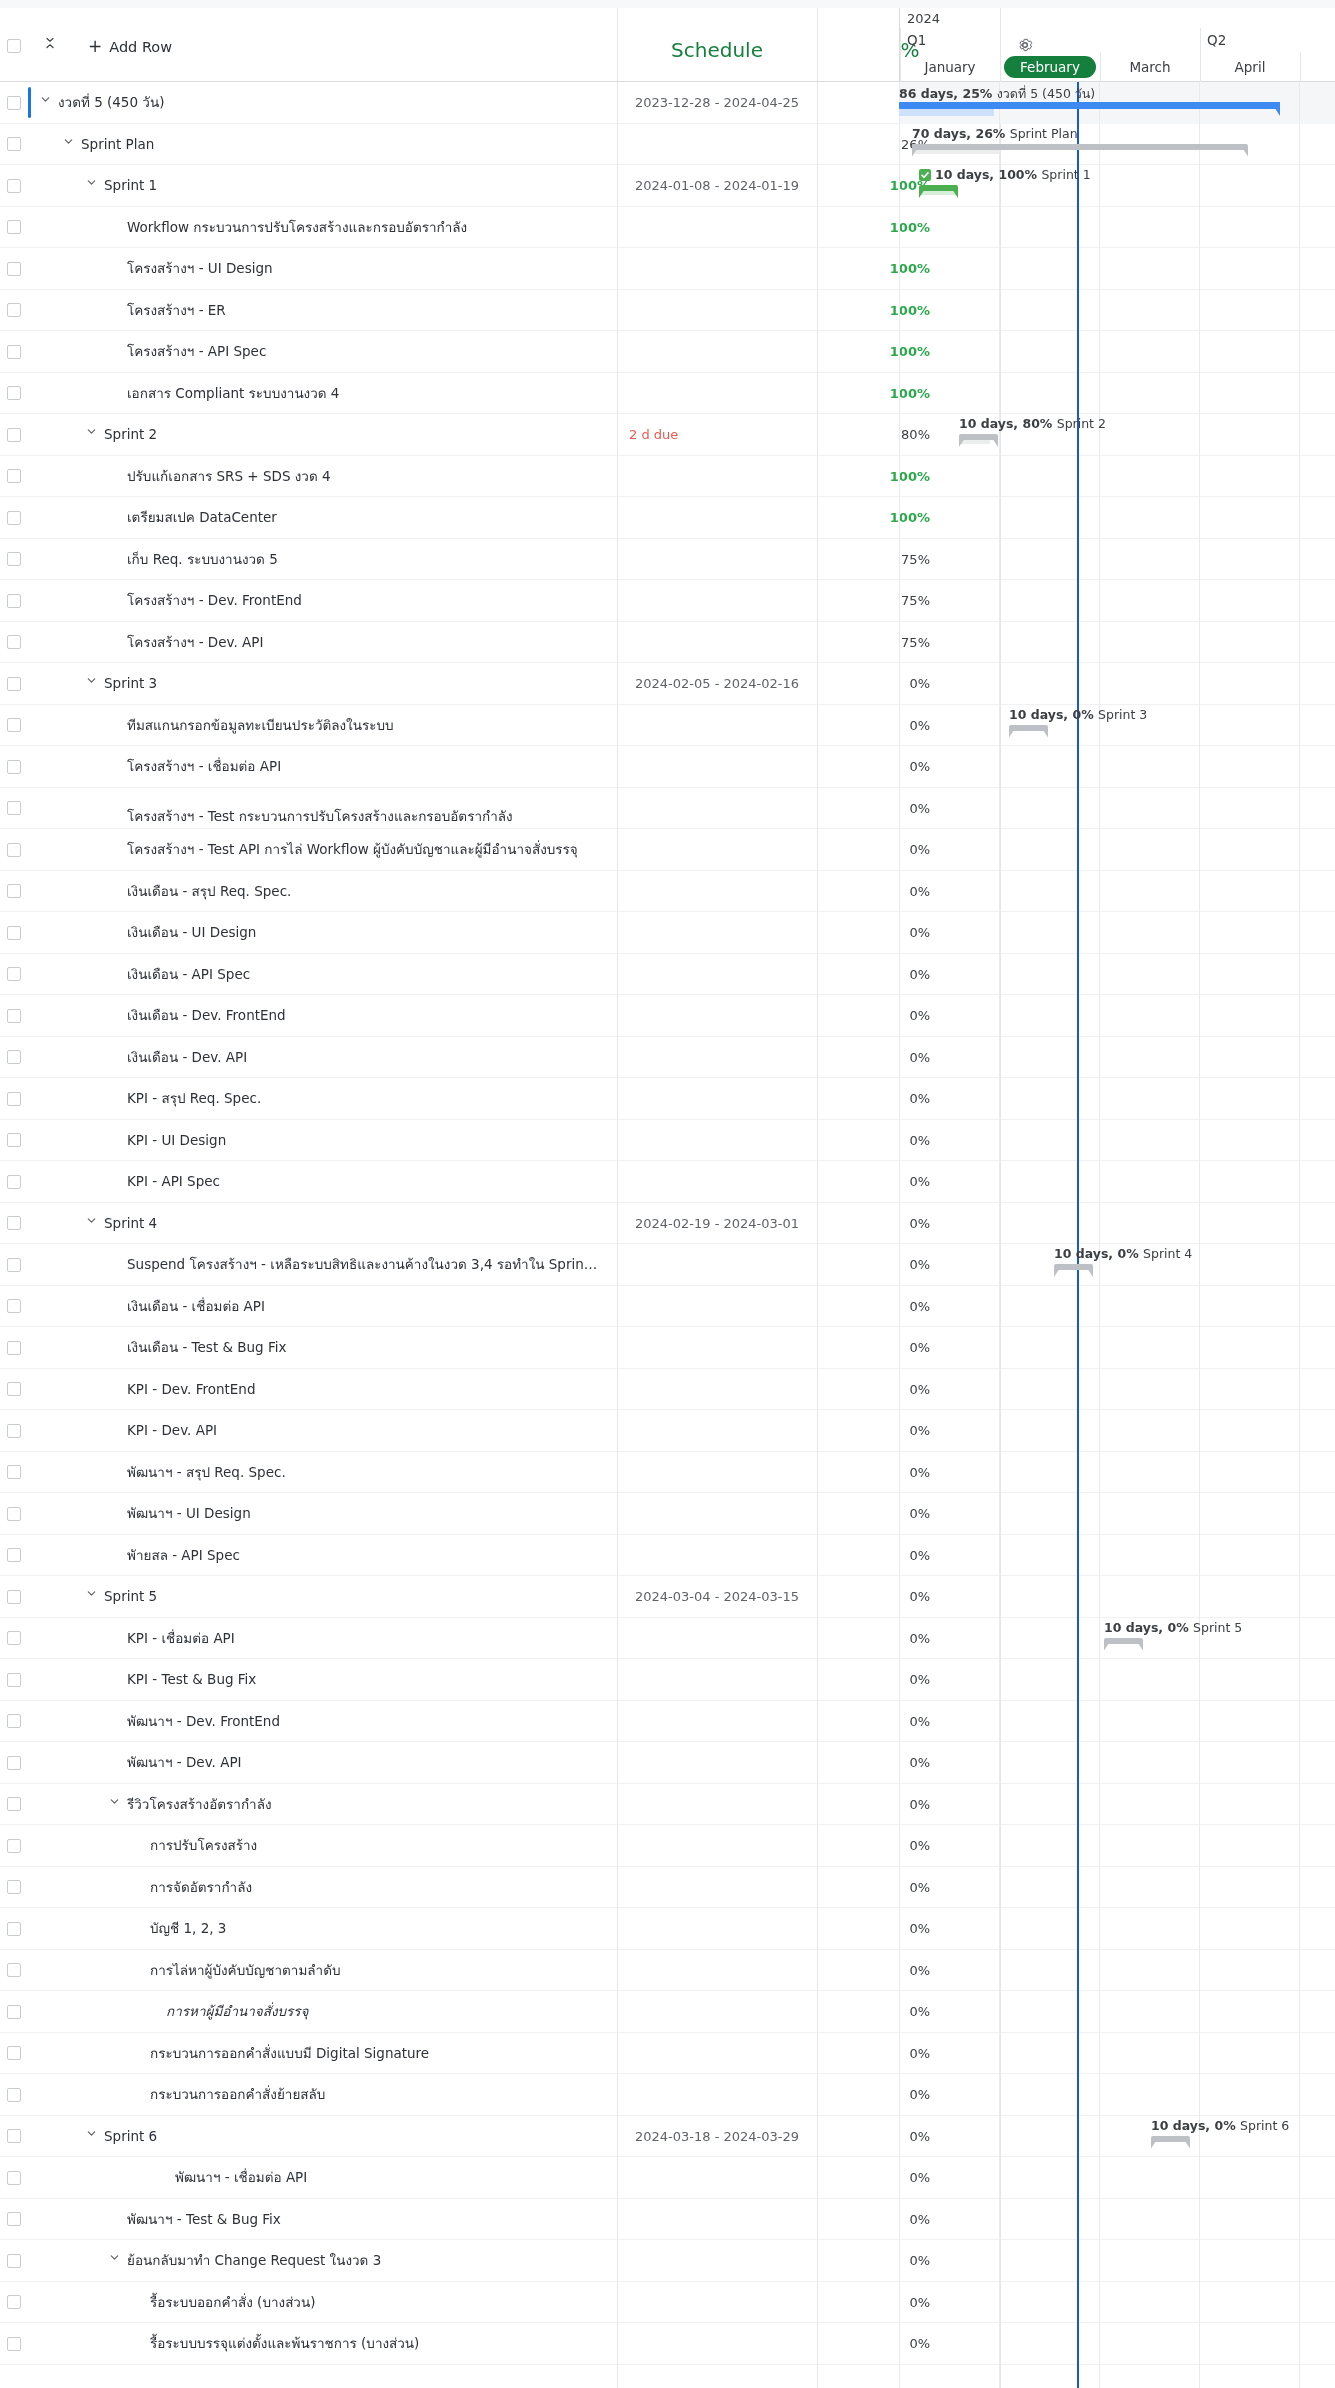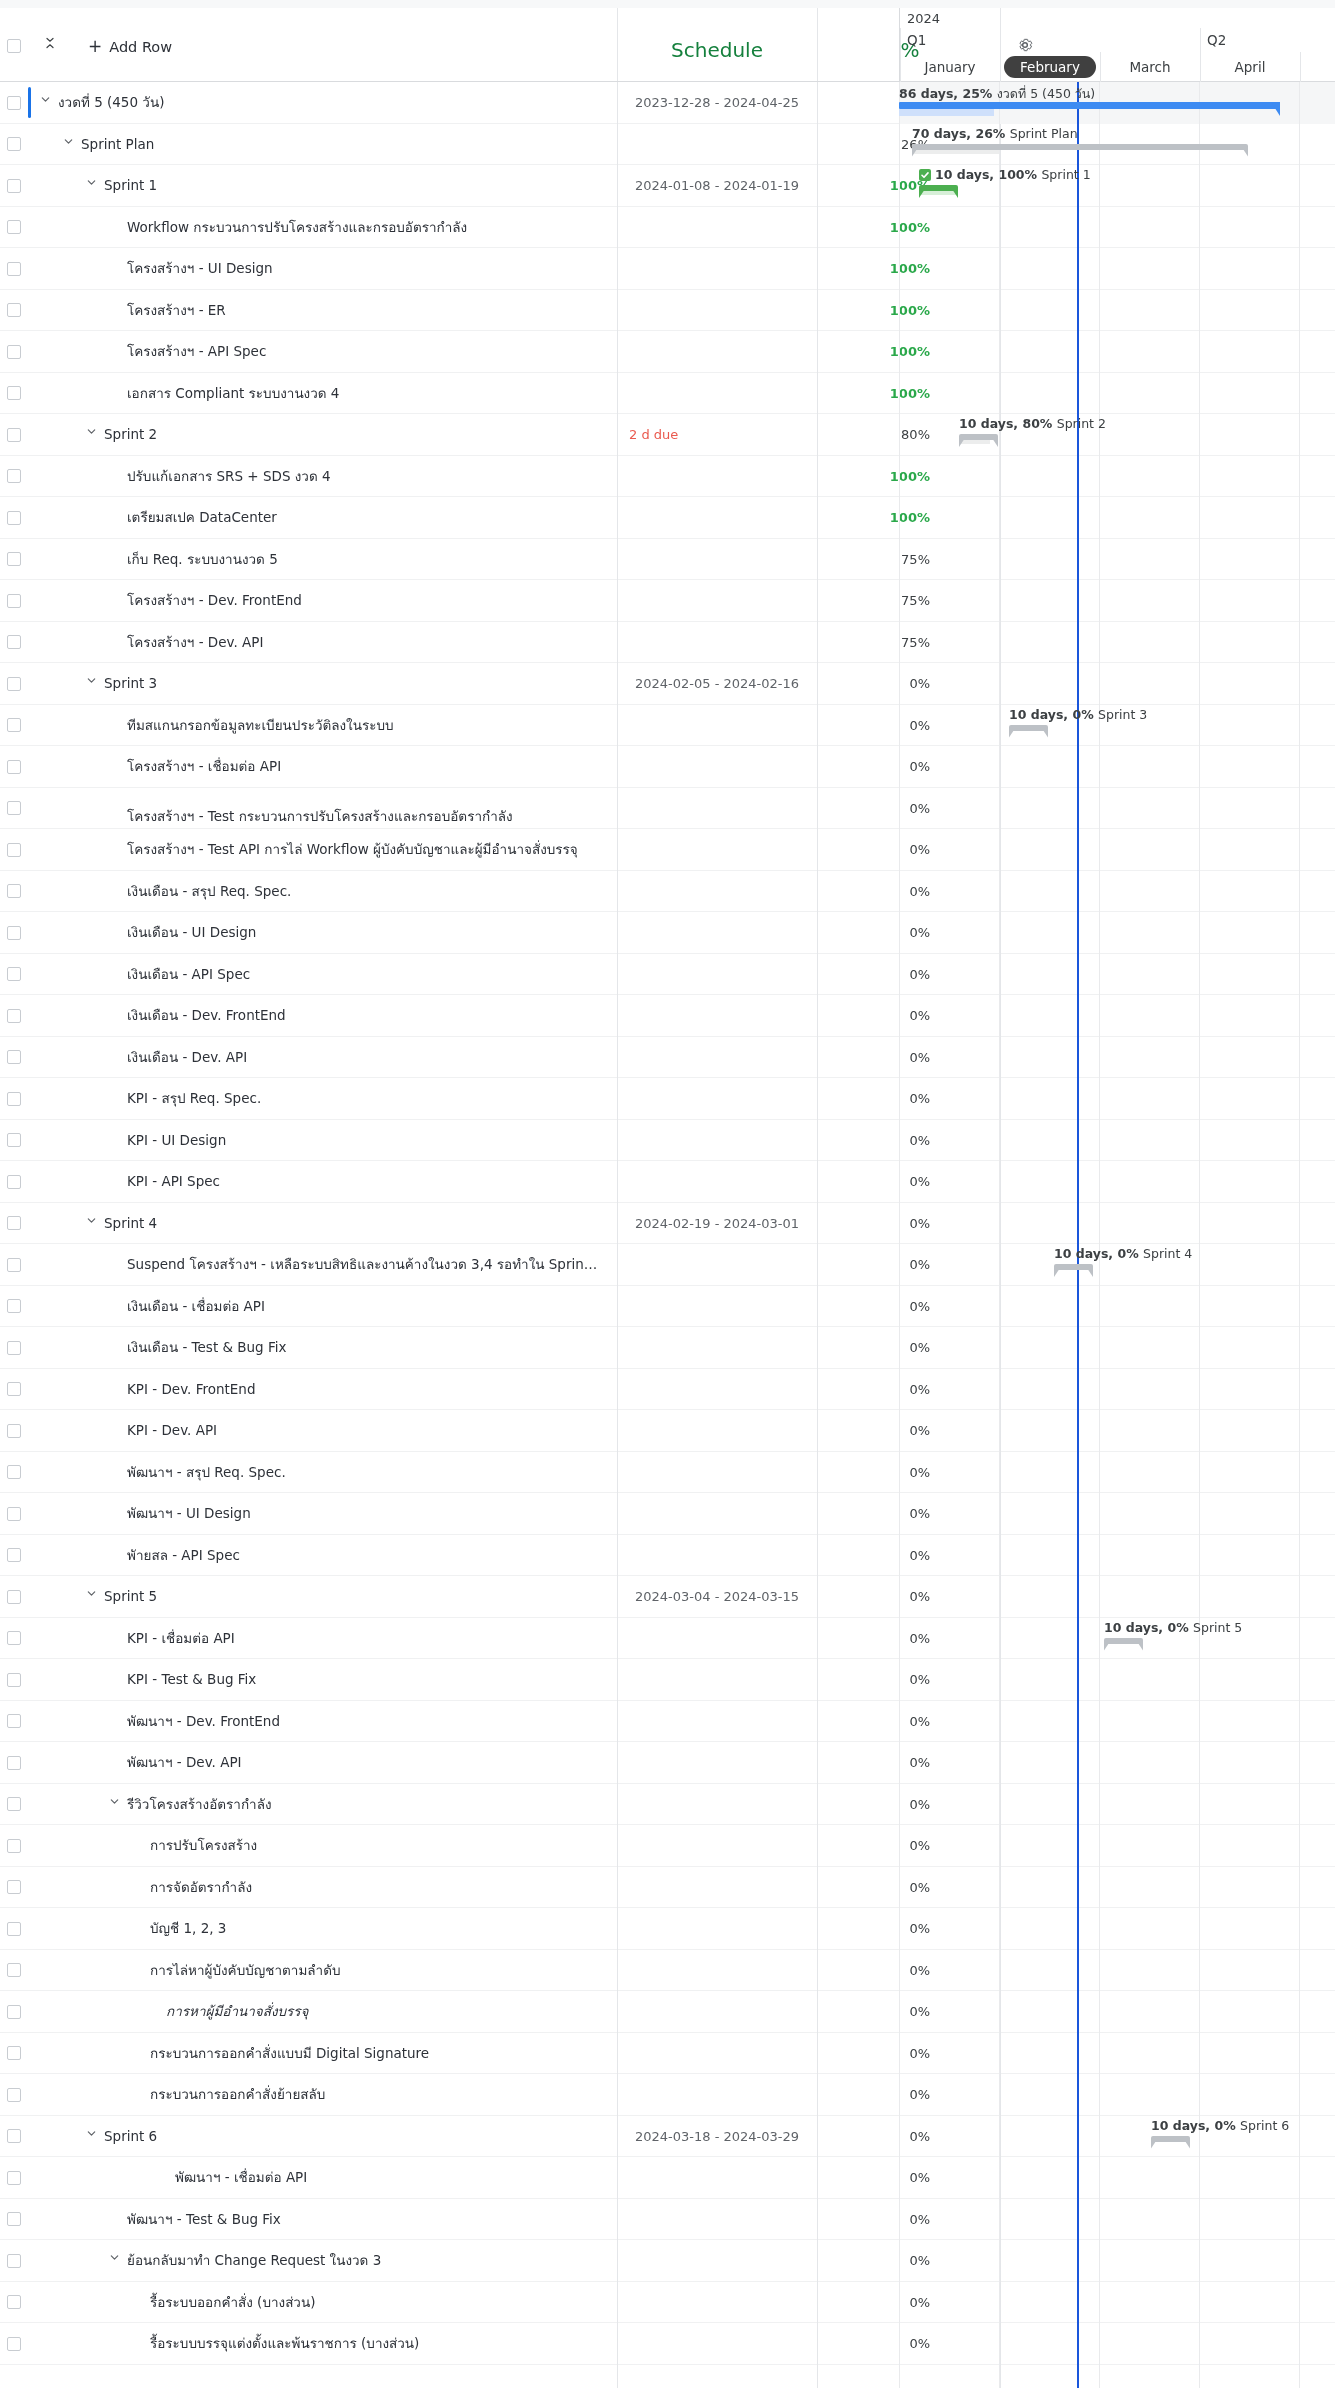--- a/index.html
+++ b/index.html
@@ -77,21 +77,21 @@
   .tl-q1 { left:7px; }
   .tl-q2 { left:307px; }
   .tl-qline {
     position:absolute; top:20px; height:26px; width:1px; background:#e4e6e9;
   }
   .tl-month {
     position:absolute; top:48px; height:22px;
     font-size:13.5px; color:#3c4043; text-align:center; line-height:22px;
   }
   .tl-month.current {
-    background:#404040; color:#fff; border-radius:11px; font-weight:400;
+    background:#15803d; color:#fff; border-radius:11px; font-weight:400;
   }
   .tl-mline {
     position:absolute; top:44px; height:30px; width:1px; background:#e4e6e9;
   }
 
   
   .grid { position:absolute; left:0; top:82px; width:1335px; }
   .row {
     position:relative; width:1335px; height:41.5px;
     border-bottom:1px solid #f0f1f2;

